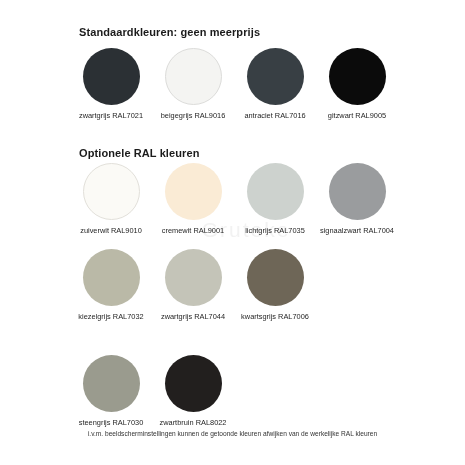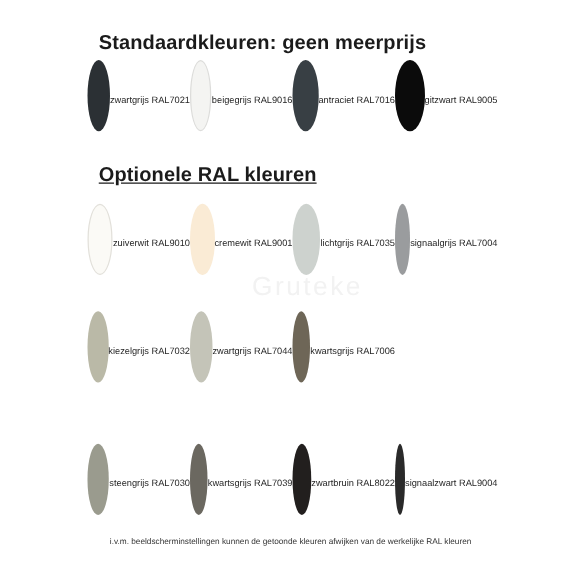--- a/index.html
+++ b/index.html
@@ -37,52 +37,51 @@
     z-index: 0;
     padding-left: 27px;
   }
 
   .content {
     position: relative;
     z-index: 1;
   }
 
   .section-title {
-    font-size: 16px;
+    font-size: 11px;
     font-weight: bold;
     color: #1b1b1b;
     font-family: "Liberation Sans", sans-serif;
     letter-spacing: 0.1px;
   }
 
   #title-standard {
     position: absolute;
     left: 79px;
     top: 26px;
   }
 
   #title-optional {
     position: absolute;
     left: 79px;
-    top: 132px;
-    text-decoration: underline;
+    top: 147px;
   }
 
   .swatch-row {
     position: absolute;
     left: 70px;
     width: 345px;
     display: flex;
     justify-content: flex-start;
   }
 
   .swatch-cell {
     width: 82px;
     display: flex;
-    flex-direction: row;
+    flex-direction: column;
     align-items: center;
   }
 
   .swatch-dot {
     width: 57px;
     height: 57px;
     border-radius: 50%;
     box-sizing: border-box;
   }
 
@@ -150,21 +149,21 @@
         <div class="swatch-cell">
           <div class="swatch-dot" style="background: rgb(250, 235, 213);"></div>
           <div class="swatch-label">cremewit RAL9001</div>
         </div>
         <div class="swatch-cell">
           <div class="swatch-dot" style="background: rgb(205, 210, 206);"></div>
           <div class="swatch-label">lichtgrijs RAL7035</div>
         </div>
         <div class="swatch-cell">
           <div class="swatch-dot" style="background: rgb(154, 156, 158);"></div>
-          <div class="swatch-label">signaalgrijs RAL7004</div>
+          <div class="swatch-label">signaalzwart RAL7004</div>
         </div>
       </div>
     <div class="swatch-row" id="row-2">
         <div class="swatch-cell">
           <div class="swatch-dot" style="background: rgb(186, 185, 167);"></div>
           <div class="swatch-label">kiezelgrijs RAL7032</div>
         </div>
         <div class="swatch-cell">
           <div class="swatch-dot" style="background: rgb(196, 196, 184);"></div>
           <div class="swatch-label">zwartgrijs RAL7044</div>
@@ -173,28 +172,20 @@
           <div class="swatch-dot" style="background: rgb(110, 102, 87);"></div>
           <div class="swatch-label">kwartsgrijs RAL7006</div>
         </div>
       </div>
     <div class="swatch-row" id="row-3">
         <div class="swatch-cell">
           <div class="swatch-dot" style="background: rgb(154, 155, 142);"></div>
           <div class="swatch-label">steengrijs RAL7030</div>
         </div>
         <div class="swatch-cell">
-          <div class="swatch-dot" style="background: rgb(107, 104, 96);"></div>
-          <div class="swatch-label">kwartsgrijs RAL7039</div>
-        </div>
-        <div class="swatch-cell">
           <div class="swatch-dot" style="background: rgb(34, 31, 30);"></div>
           <div class="swatch-label">zwartbruin RAL8022</div>
-        </div>
-        <div class="swatch-cell">
-          <div class="swatch-dot" style="background: rgb(42, 42, 42);"></div>
-          <div class="swatch-label">signaalzwart RAL9004</div>
         </div>
       </div>
 
     <div class="footer-note">i.v.m. beeldscherminstellingen kunnen de getoonde kleuren afwijken van de werkelijke RAL kleuren</div>
   </div>
 </div>
 
 </body></html>

